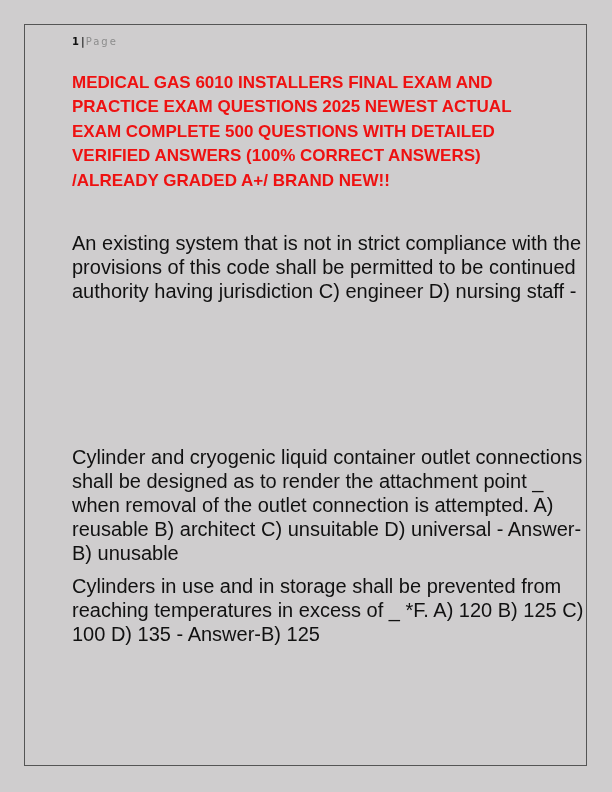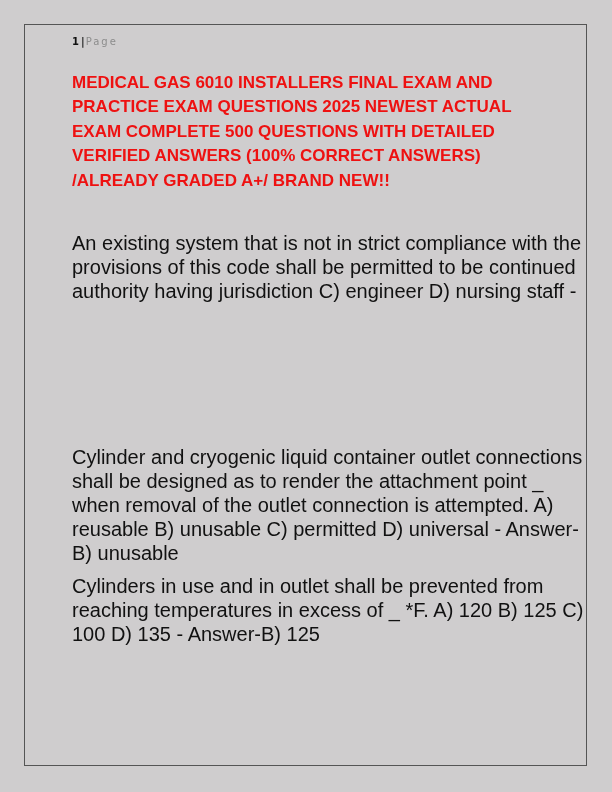--- a/index.html
+++ b/index.html
@@ -98,21 +98,21 @@
 <p class="qa" id="qa-0">
   <span>An existing system that is not in strict compliance with the</span>
   <span>provisions of this code shall be permitted to be continued</span>
   <span>authority having jurisdiction C) engineer D) nursing staff -</span>
 </p>
 
 <p class="qa" id="qa-1">
   <span>Cylinder and cryogenic liquid container outlet connections</span>
   <span>shall be designed as to render the attachment point _</span>
   <span>when removal of the outlet connection is attempted. A)</span>
-  <span>reusable B) unusable C) permitted D) universal - Answer-</span>
+  <span>reusable B) architect C) unsuitable D) universal - Answer-</span>
   <span>B) unusable</span>
 </p>
 
 <p class="qa" id="qa-2">
-  <span>Cylinders in use and in outlet shall be prevented from</span>
+  <span>Cylinders in use and in storage shall be prevented from</span>
   <span>reaching temperatures in excess of _ *F. A) 120 B) 125 C)</span>
   <span>100 D) 135 - Answer-B) 125</span>
 </p>
 
 </body></html>

